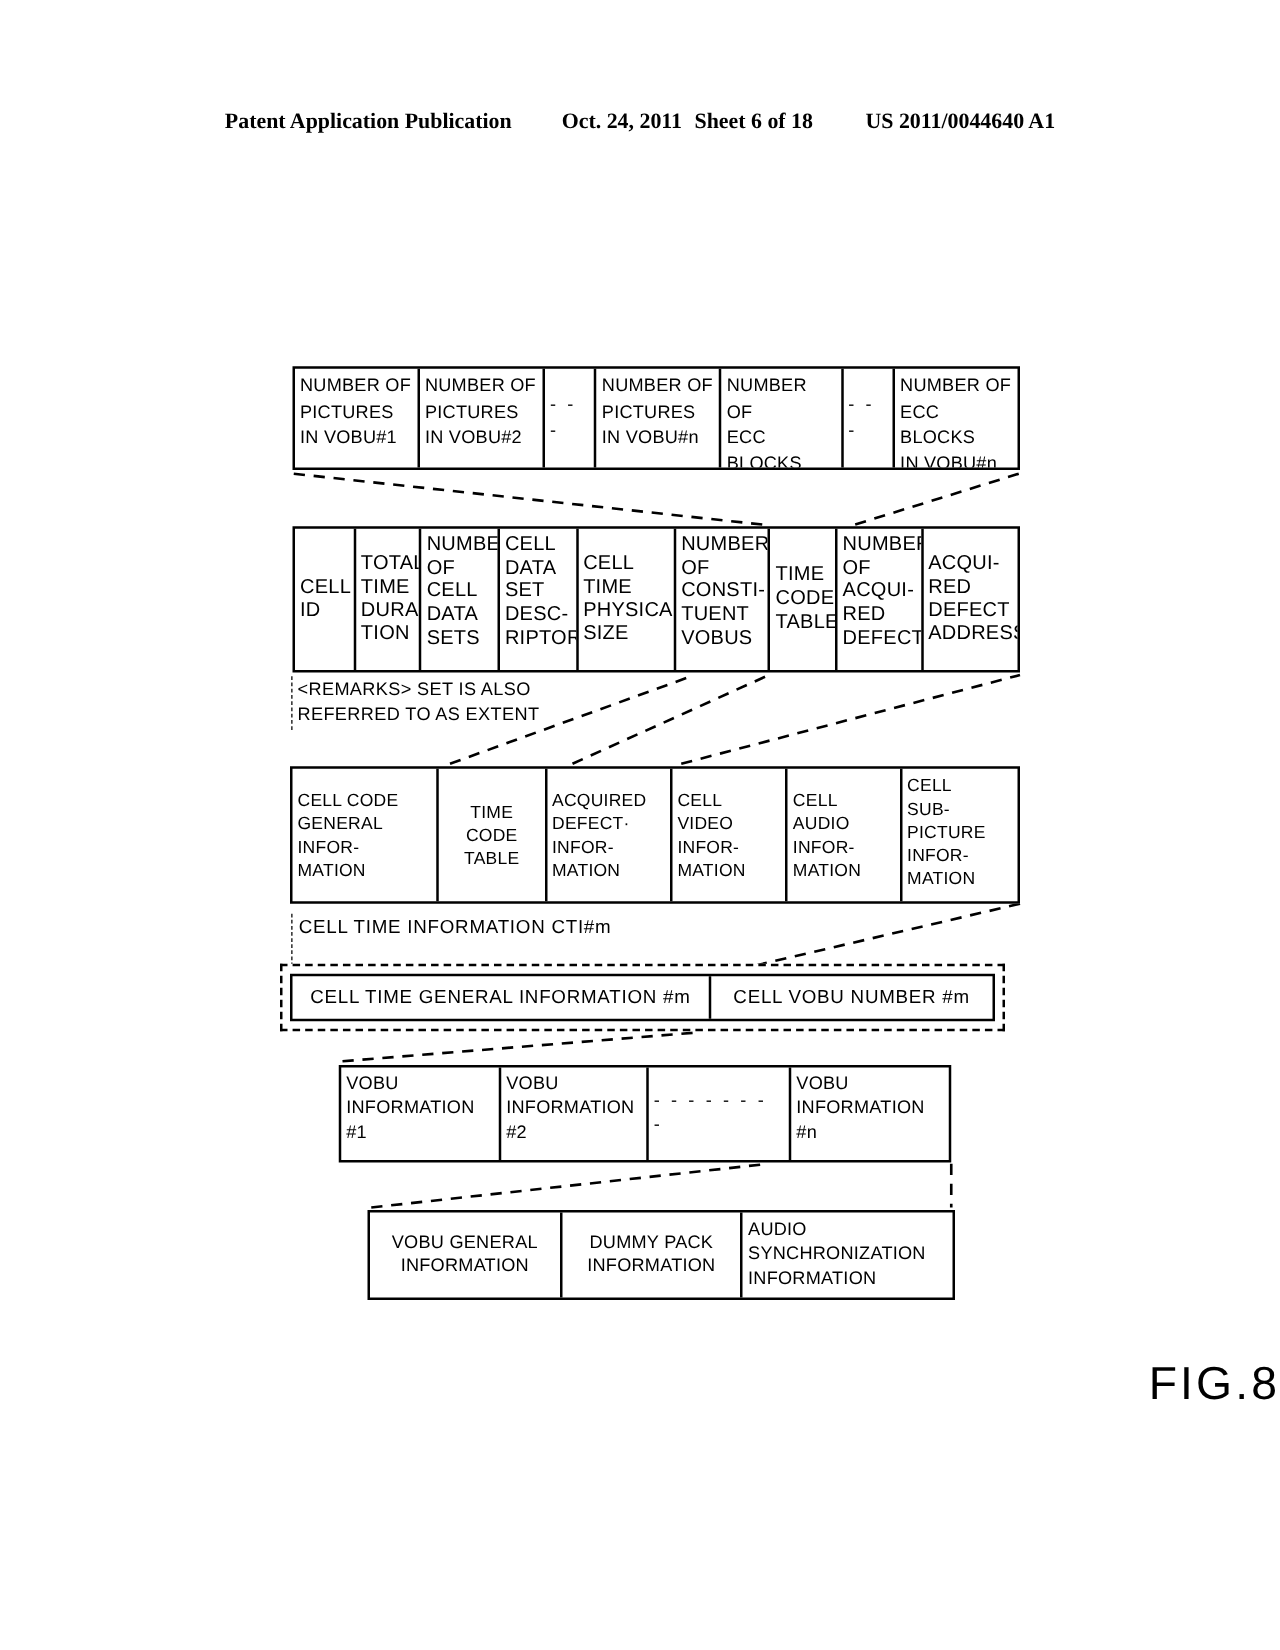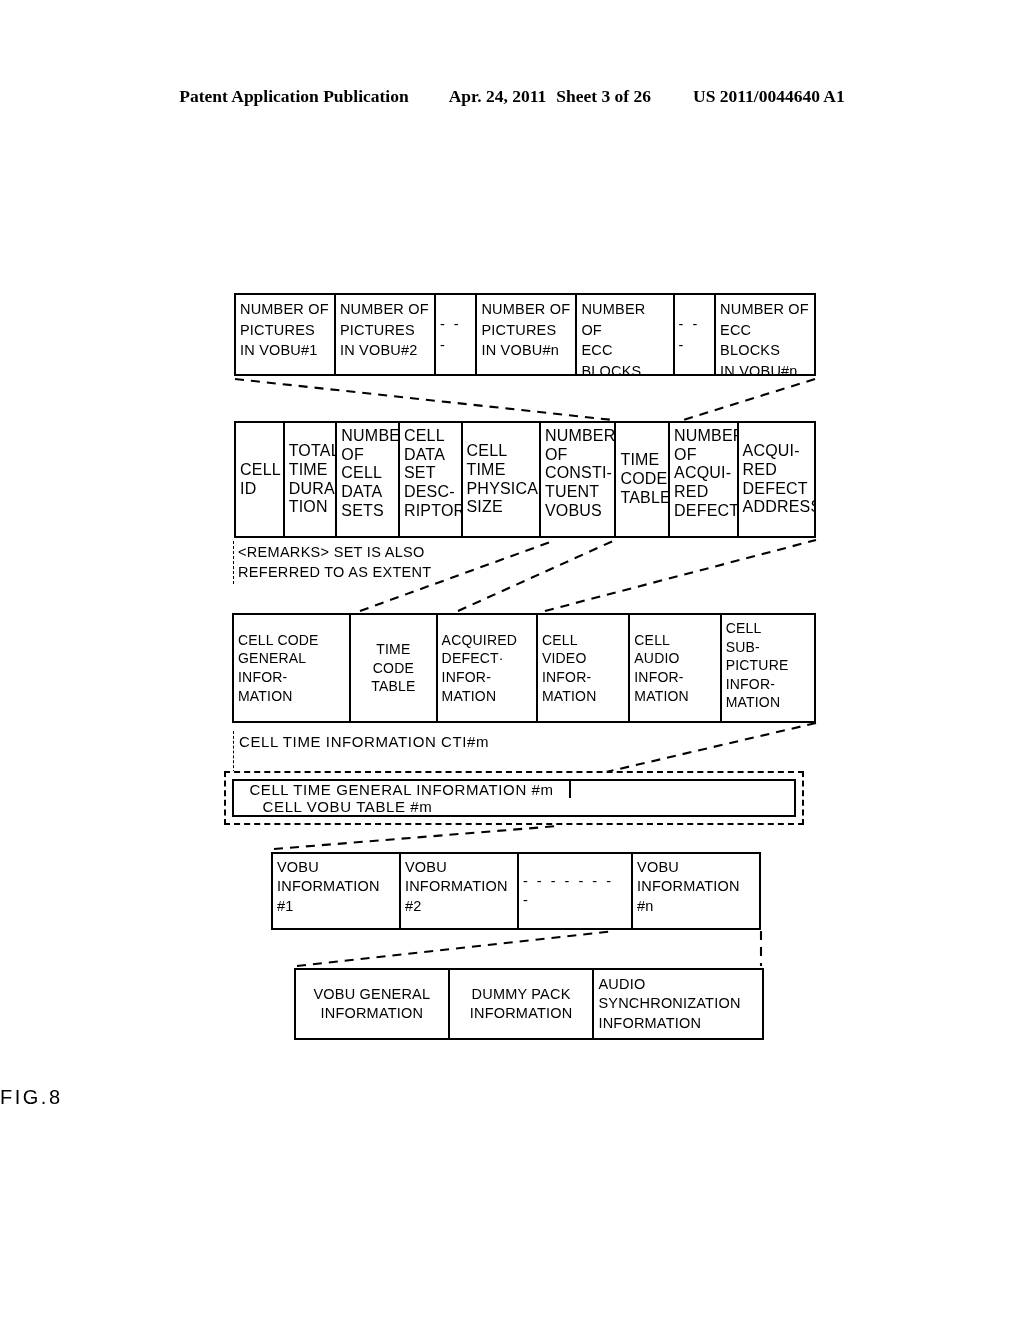--- a/index.html
+++ b/index.html
@@ -137,21 +137,21 @@
   #cti-dashed {
     position: absolute;
     left: 224px;
     top: 771px;
     width: 580px;
     height: 54px;
     box-sizing: border-box;
     border: 2px dashed #000;
     background: #fff;
   }
-  #row4 { left: 232px; top: 779px; width: 564px; height: 38px; flex-direction: column; }
+  #row4 { left: 232px; top: 779px; width: 564px; height: 38px; }
   #row4 .cell {
     justify-content: center;
     text-align: center;
     font-size: 15px;
     letter-spacing: 0.6px;
     white-space: nowrap;
   }
 
   
   #row5 { left: 271px; top: 852px; width: 490px; height: 78px; }
@@ -160,33 +160,33 @@
   
   #row6 { left: 294px; top: 968px; width: 470px; height: 72px; }
   #row6 .cell { font-size: 14.5px; line-height: 1.33; }
 
   
   #fig-caption {
     position: absolute;
     left: 0;
     top: 1086px;
     width: 1024px;
-    text-align: left;
+    text-align: right;
     font-family: "Liberation Sans", sans-serif;
-    font-size: 20px;
+    font-size: 37px;
     letter-spacing: 2.5px;
   }
 </style>
 </head>
 <body>
 
 <div class="page-header">
   <span class="hdr-pub">Patent Application Publication</span>
-  <span class="hdr-date">Apr. 24, 2011</span>
-  <span class="hdr-sheet">Sheet 3 of 26</span>
+  <span class="hdr-date">Oct. 24, 2011</span>
+  <span class="hdr-sheet">Sheet 6 of 18</span>
   <span class="hdr-patno">US 2011/0044640 A1</span>
 </div>
 
 <div id="figure">
 
   <svg id="connectors" viewBox="0 0 1024 1320" xmlns="http://www.w3.org/2000/svg">
     <g stroke="#000" stroke-width="2.1" stroke-dasharray="9,7" fill="none">
 
       <line x1="235" y1="379" x2="613" y2="420"></line>
       <line x1="815" y1="379" x2="683" y2="420"></line>
@@ -296,21 +296,21 @@
 INFOR-
 MATION</div>
   </div>
 
   <div id="cti-bracket"></div>
   <div id="cti-label">CELL TIME INFORMATION CTI#m</div>
   <div id="cti-dashed"></div>
 
   <div class="row" id="row4">
     <div class="cell ctr" style="width:337px">CELL TIME GENERAL INFORMATION #m</div>
-    <div class="cell ctr" style="width:227px">CELL VOBU TABLE #m</div>
+    <div class="cell ctr" style="width:227px">CELL VOBU NUMBER #m</div>
   </div>
 
   <div class="row" id="row5">
     <div class="cell top" style="width:129px">VOBU
 INFORMATION
 #1</div>
     <div class="cell top" style="width:119px">VOBU
 INFORMATION
 #2</div>
     <div class="cell dots" style="width:115px">- - - - - - - -</div>

